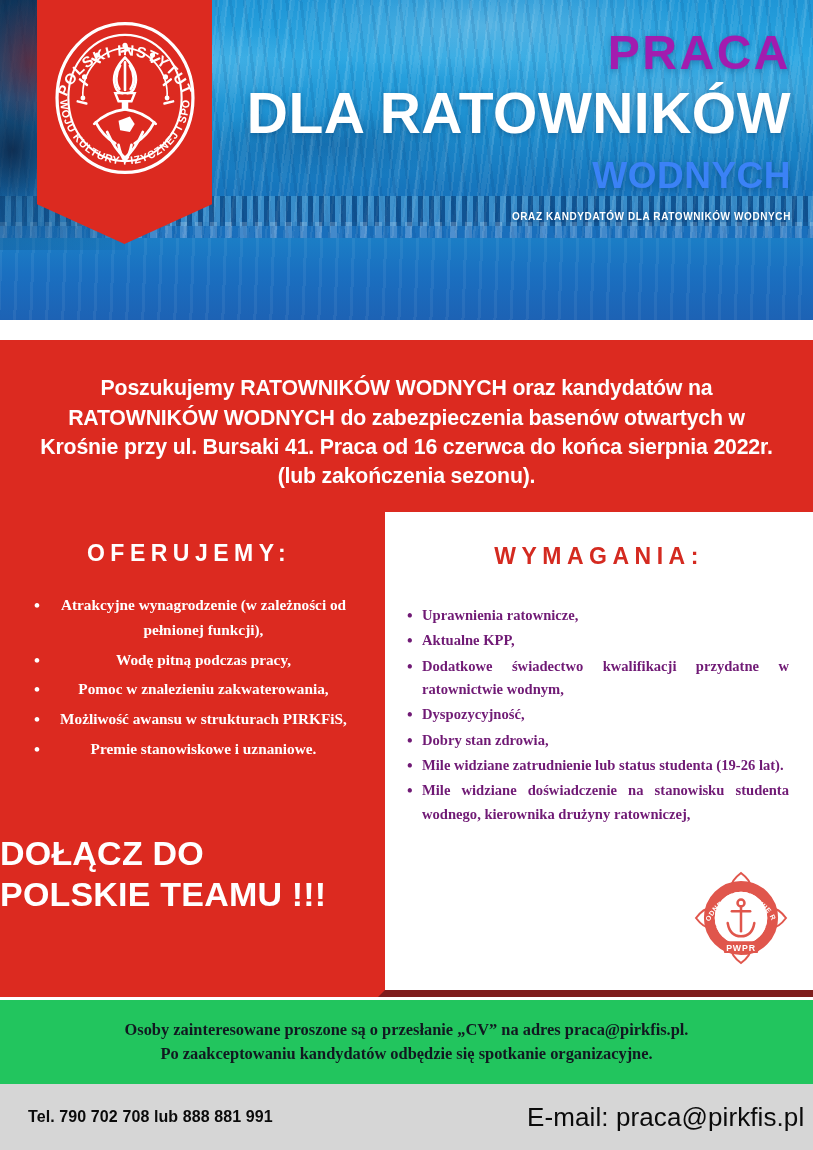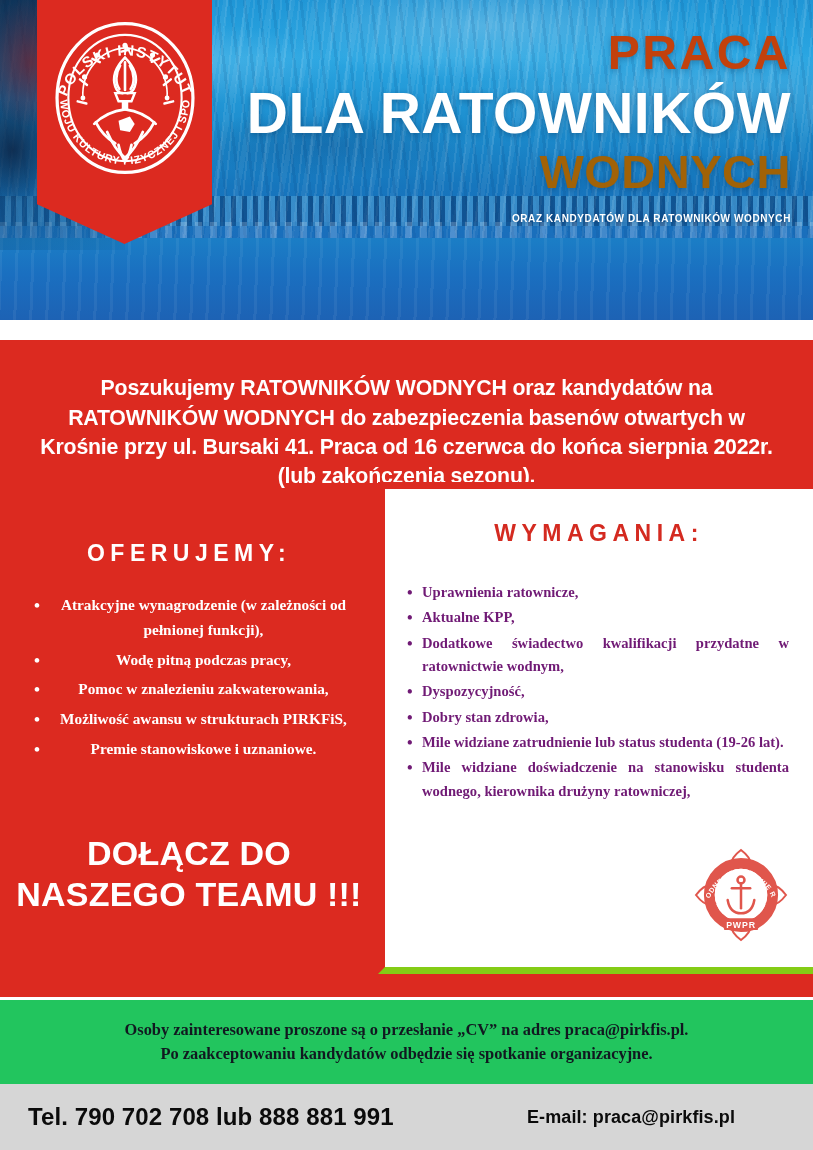--- a/index.html
+++ b/index.html
@@ -83,25 +83,25 @@
     font-family:"Liberation Sans", sans-serif;
     font-stretch:condensed;
   }
 
   
   .body-red{
     position:absolute; left:0; top:506px; width:813px; height:491px;
     background:#dc2a20;
   }
   .whitebox{
-    position:absolute; left:378px; top:482px; width:435px; height:492px;
+    position:absolute; left:378px; top:505px; width:435px; height:492px;
     background:#ffffff;
     border-left:7px solid #dc2a20;
     border-top:7px solid #dc2a20;
-    border-bottom:7px solid #84cc16;
+    border-bottom:7px solid #7f1d1d;
   }
 
   
   .left-col{
     position:absolute; left:0; top:506px; width:378px; height:491px;
     padding:20px 18px 0 18px;
   }
   .head-offer{
     color:#ffffff; text-align:center;
     font-size:23px; font-weight:bold; letter-spacing:5.5px;
@@ -115,21 +115,21 @@
     font-size:15.3px; font-weight:bold; line-height:1.62;
     padding-left:17px; margin-bottom:5px;
   }
   ul.offer-list li:before{
     content:"\2022"; position:absolute; left:0; top:-1px;
     font-size:17px; line-height:1.62;
   }
 
   .joinus{
     position:absolute; left:0; top:833px; width:378px;
-    text-align:center; color:#ffffff;
+    color:#ffffff;
     font-size:34px; font-weight:bold; line-height:1.22;
     letter-spacing:.2px;
     font-family:"Liberation Sans", sans-serif;
   }
 
   
   .head-req{
     color:#d42a20; text-align:center;
     font-size:23px; font-weight:bold; letter-spacing:5.5px;
     margin-top:31px; margin-bottom:34px;
@@ -163,53 +163,53 @@
     font-size:16.4px; font-weight:bold; line-height:1.45;
     padding:0 24px;
   }
   .footer-gray{
     position:absolute; left:0; top:1084px; width:813px; height:66px;
     background:#d6d6d6;
     display:flex; align-items:center;
   }
   .footer-gray .tel{
     position:absolute; left:28px; color:#0b0b0b;
-    font-size:24px; font-weight:bold; letter-spacing:.1px;
+    font-size:16px; font-weight:bold; letter-spacing:.1px;
     font-family:"Liberation Sans", sans-serif;
   }
   .footer-gray .mail{
     position:absolute; left:527px; color:#0b0b0b;
-    font-size:18px; font-weight:bold; letter-spacing:.1px;
+    font-size:26px; font-weight:normal; letter-spacing:.1px;
     font-family:"Liberation Sans", sans-serif;
   }
 
   
   .title-wrap{
     position:absolute; right:22px; top:28px; width:580px;
     text-align:right; z-index:6;
   }
   .t-praca{
-    color:#c2410c; font-size:48px; font-weight:bold;
+    color:#a21caf; font-size:48px; font-weight:bold;
     letter-spacing:2.5px; line-height:1.05;
     font-family:"Liberation Sans", sans-serif;
     text-shadow:0 2px 6px rgba(0,40,80,.35);
   }
   .t-dla{
     color:#ffffff; font-size:57px; font-weight:bold;
     letter-spacing:.5px; line-height:1.12; white-space:nowrap;
     font-family:"Liberation Sans", sans-serif;
     text-shadow:0 2px 6px rgba(0,40,80,.35);
     margin-top:4px;
   }
   .t-wod{
-    color:#a16207; font-size:47px; font-weight:bold;
+    color:#3b82f6; font-size:37px; font-weight:bold;
     letter-spacing:.5px; line-height:1.12;
     font-family:"Liberation Sans", sans-serif;
     text-shadow:0 2px 6px rgba(0,40,80,.35);
-    margin-top:0;
+    margin-top:9px;
   }
   .t-sub{
     color:#ffffff; font-size:10px; font-weight:bold;
     letter-spacing:.6px; margin-top:14px;
     font-family:"Liberation Sans", sans-serif;
     text-shadow:0 1px 4px rgba(0,40,80,.5);
   }
 </style>
 </head>
 <body>
@@ -304,21 +304,21 @@
       <li>Atrakcyjne wynagrodzenie (w zależności od pełnionej funkcji),</li>
       <li>Wodę pitną podczas pracy,</li>
       <li>Pomoc w znalezieniu zakwaterowania,</li>
       <li>Możliwość awansu w strukturach PIRKFiS,</li>
       <li>Premie stanowiskowe i uznaniowe.</li>
     </ul>
 </div>
 
 <div class="joinus">
   <div>DOŁĄCZ DO</div>
-  <div>NASZEGO TEAMU !!!</div>
+  <div>POLSKIE TEAMU !!!</div>
 </div>
 
 <div class="whitebox">
   <div class="head-req">WYMAGANIA:</div>
   <ul class="req-list">
       <li>Uprawnienia ratownicze,</li>
       <li>Aktualne KPP,</li>
       <li>Dodatkowe świadectwo kwalifikacji przydatne w ratownictwie wodnym,</li>
       <li>Dyspozycyjność,</li>
       <li>Dobry stan zdrowia,</li>

